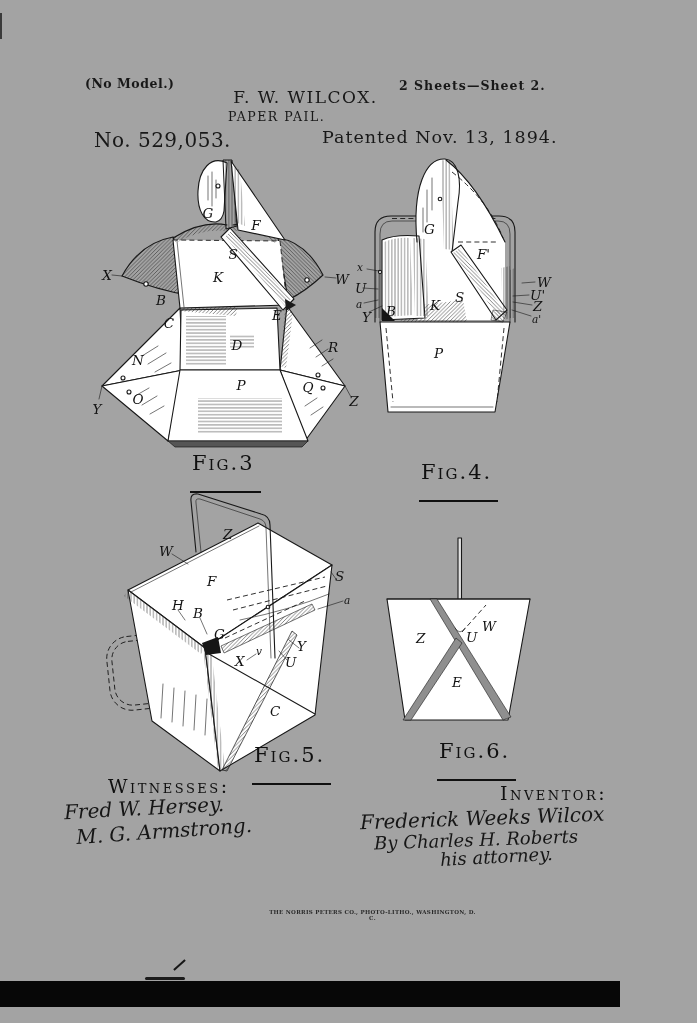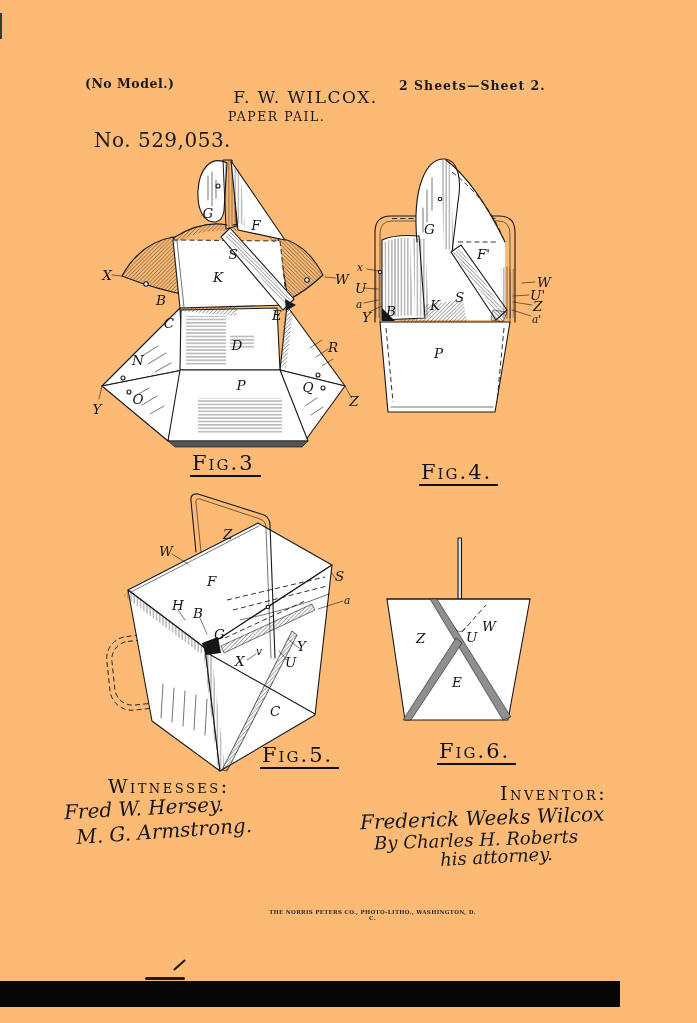--- a/index.html
+++ b/index.html
@@ -1,22 +1,22 @@
 <!DOCTYPE html>
 <html><head>
 <meta charset="utf-8">
 <style>
   html,body{margin:0;padding:0;background:#e8e8e8;}
-  #page{position:relative;width:697px;height:1023px;background:#fdba74;overflow:hidden;
+  #page{position:relative;width:697px;height:1023px;background:#a3a3a3;overflow:hidden;
         font-family:"DejaVu Serif","Liberation Serif",serif;color:#181818;}
   .abs{position:absolute;}
   .hdr{white-space:nowrap;}
   .fig-caption{font-family:"DejaVu Serif","Liberation Serif",serif;font-variant:small-caps;
         font-size:21px;letter-spacing:2px;color:#101010;border-bottom:2.2px solid #101010;
-        padding:0 6px 0 2px;display:inline-block;line-height:1.1;}
+        padding:0 6px 16px 2px;display:inline-block;line-height:1.1;}
   .caps-heading{font-family:"DejaVu Serif","Liberation Serif",serif;font-variant:small-caps;
         font-size:19px;letter-spacing:2.5px;color:#101010;margin-left:38px;}
   .sig{font-family:"DejaVu Serif","Liberation Serif",serif;font-style:italic;color:#161616;
         white-space:nowrap;}
   .fineprint{font-family:"DejaVu Serif","Liberation Serif",serif;font-size:5.5px;
         letter-spacing:0.3px;color:#2a2a2a;text-align:center;font-weight:bold;}
   
   .ln{stroke:#181818;stroke-width:1.1;fill:none;stroke-linejoin:round;stroke-linecap:round;}
   .fw{stroke:#181818;stroke-width:1.1;fill:#ffffff;stroke-linejoin:round;}
   .th{stroke:#181818;stroke-width:0.6;fill:none;stroke-linecap:round;}
@@ -49,20 +49,21 @@
   <div class="abs" style="left:0;top:13px;width:2px;height:26px;background:#3a3a3a;"></div>
   <div class="abs" style="left:172px;top:964px;width:15px;height:2px;background:#161616;transform:rotate(-42deg);"></div>
   <div class="abs" style="left:145px;top:977px;width:40px;height:2.5px;background:#1c1c1c;border-radius:2px;"></div>
   <div class="abs" style="left:0;top:981px;width:620px;height:26px;background:#070707;"></div>
 
   <div class="abs hdr" style="left:85px;top:76px;font-size:12.5px;font-weight:bold;letter-spacing:0.5px;">(No Model.)</div>
   <div class="abs hdr" style="left:399px;top:78px;font-size:12.5px;font-weight:bold;letter-spacing:1px;">2 Sheets—Sheet 2.</div>
   <div class="abs hdr" style="left:228px;top:87px;width:155px;text-align:center;font-size:17px;letter-spacing:1.5px;">F. W. WILCOX.</div>
   <div class="abs hdr" style="left:228px;top:109px;width:155px;text-align:left;font-size:12.5px;letter-spacing:1.5px;">PAPER PAIL.</div>
   <div class="abs hdr" style="left:94px;top:128px;font-size:20px;letter-spacing:0.5px;">No. 529,053.</div>
+  <div class="abs hdr" style="left:322px;top:127px;font-size:17.5px;letter-spacing:1px;">Patented Nov. 13, 1894.</div>
 
   <svg class="abs" style="left:80px;top:158px;" width="290" height="292" viewBox="0 0 290 292">
     <g>
       <path class="fw" d="M100,150 L22,228 L103,212 Z"></path>
       <path class="fw" d="M22,228 L103,212 L88,283 Z"></path>
       <path class="fw" d="M207,148 L265,228 L200,212 Z"></path>
       <path class="fw" d="M265,228 L200,212 L225,283 Z"></path>
       <path class="fw" d="M101,152 L197,150 L200,212 L100,212 Z"></path>
       <path class="fw" d="M100,212 L200,212 L228,283 L88,283 Z"></path>
       <path d="M88,283 L228,283 L222,289 L95,289 Z" fill="#555" stroke="#181818" stroke-width="0.7"></path>
@@ -254,21 +255,21 @@
       <text class="fl" x="82" y="167">E</text>
     </g>
   </svg>
 
   <div class="abs" style="left:190px;top:452px;">
     <span class="fig-caption">Fig.3</span>
   </div>
   <div class="abs" style="left:419px;top:441px;margin-top:20px;">
     <span class="fig-caption">Fig.4.</span>
   </div>
-  <div class="abs" style="left:260px;top:744px;">
+  <div class="abs" style="left:252px;top:744px;">
     <span class="fig-caption">Fig.5.</span>
   </div>
   <div class="abs" style="left:437px;top:740px;">
     <span class="fig-caption">Fig.6.</span>
   </div>
 
   <div class="abs caps-heading" style="left:70px;top:775px;">Witnesses:</div>
   <div class="abs sig" style="left:64px;top:796px;font-size:20px;transform:rotate(-3deg);">Fred W. Hersey.</div>
   <div class="abs sig" style="left:76px;top:819px;font-size:20px;transform:rotate(-4deg);">M. G. Armstrong.</div>
 

